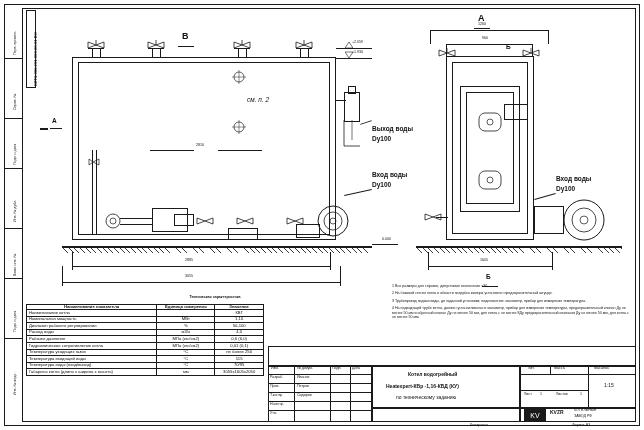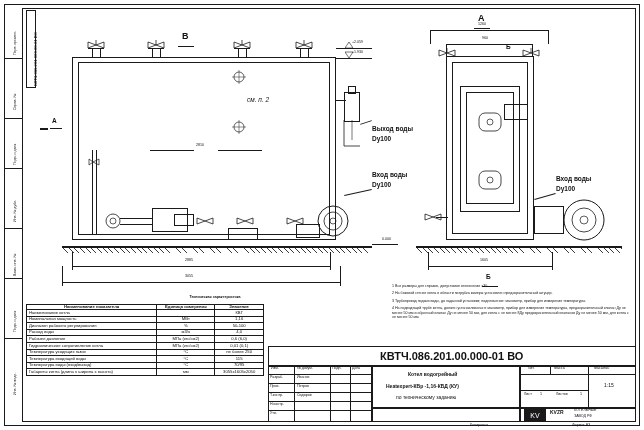--- a/index.html
+++ b/index.html
@@ -352,21 +352,20 @@
             <td style="padding: 0.6px 2px; text-align: center;">3055х1605х2050</td>
           </tr>
         </tbody>
     </table>
   </div>
 
   <div style="position:absolute;left:268px;top:346px;width:368px;height:76px;">
     <div class="box" style="left:0;top:0;width:368px;height:76px;border-width:1.2px;position:absolute;"></div>
 
     <div class="box" style="left:0;top:0;width:368px;height:20px;"></div>
-    <div class="txt xl" style="left:112px;top:5px;">КВТЧ.086.201.00.000-01 ВО</div>
 
     <div class="box" style="left:0;top:20px;width:104px;height:56px;"></div>
     <div class="ln vl" style="left:26px;top:20px;height:56px;"></div>
     <div class="ln vl" style="left:62px;top:20px;height:56px;"></div>
     <div class="ln vl" style="left:82px;top:20px;height:56px;"></div>
     <div class="ln hl" style="left:0;top:28px;width:104px;"></div>
     <div class="ln hl" style="left:0;top:37px;width:104px;"></div>
     <div class="ln hl" style="left:0;top:46px;width:104px;"></div>
     <div class="ln hl" style="left:0;top:55px;width:104px;"></div>
     <div class="ln hl" style="left:0;top:64px;width:104px;"></div>

